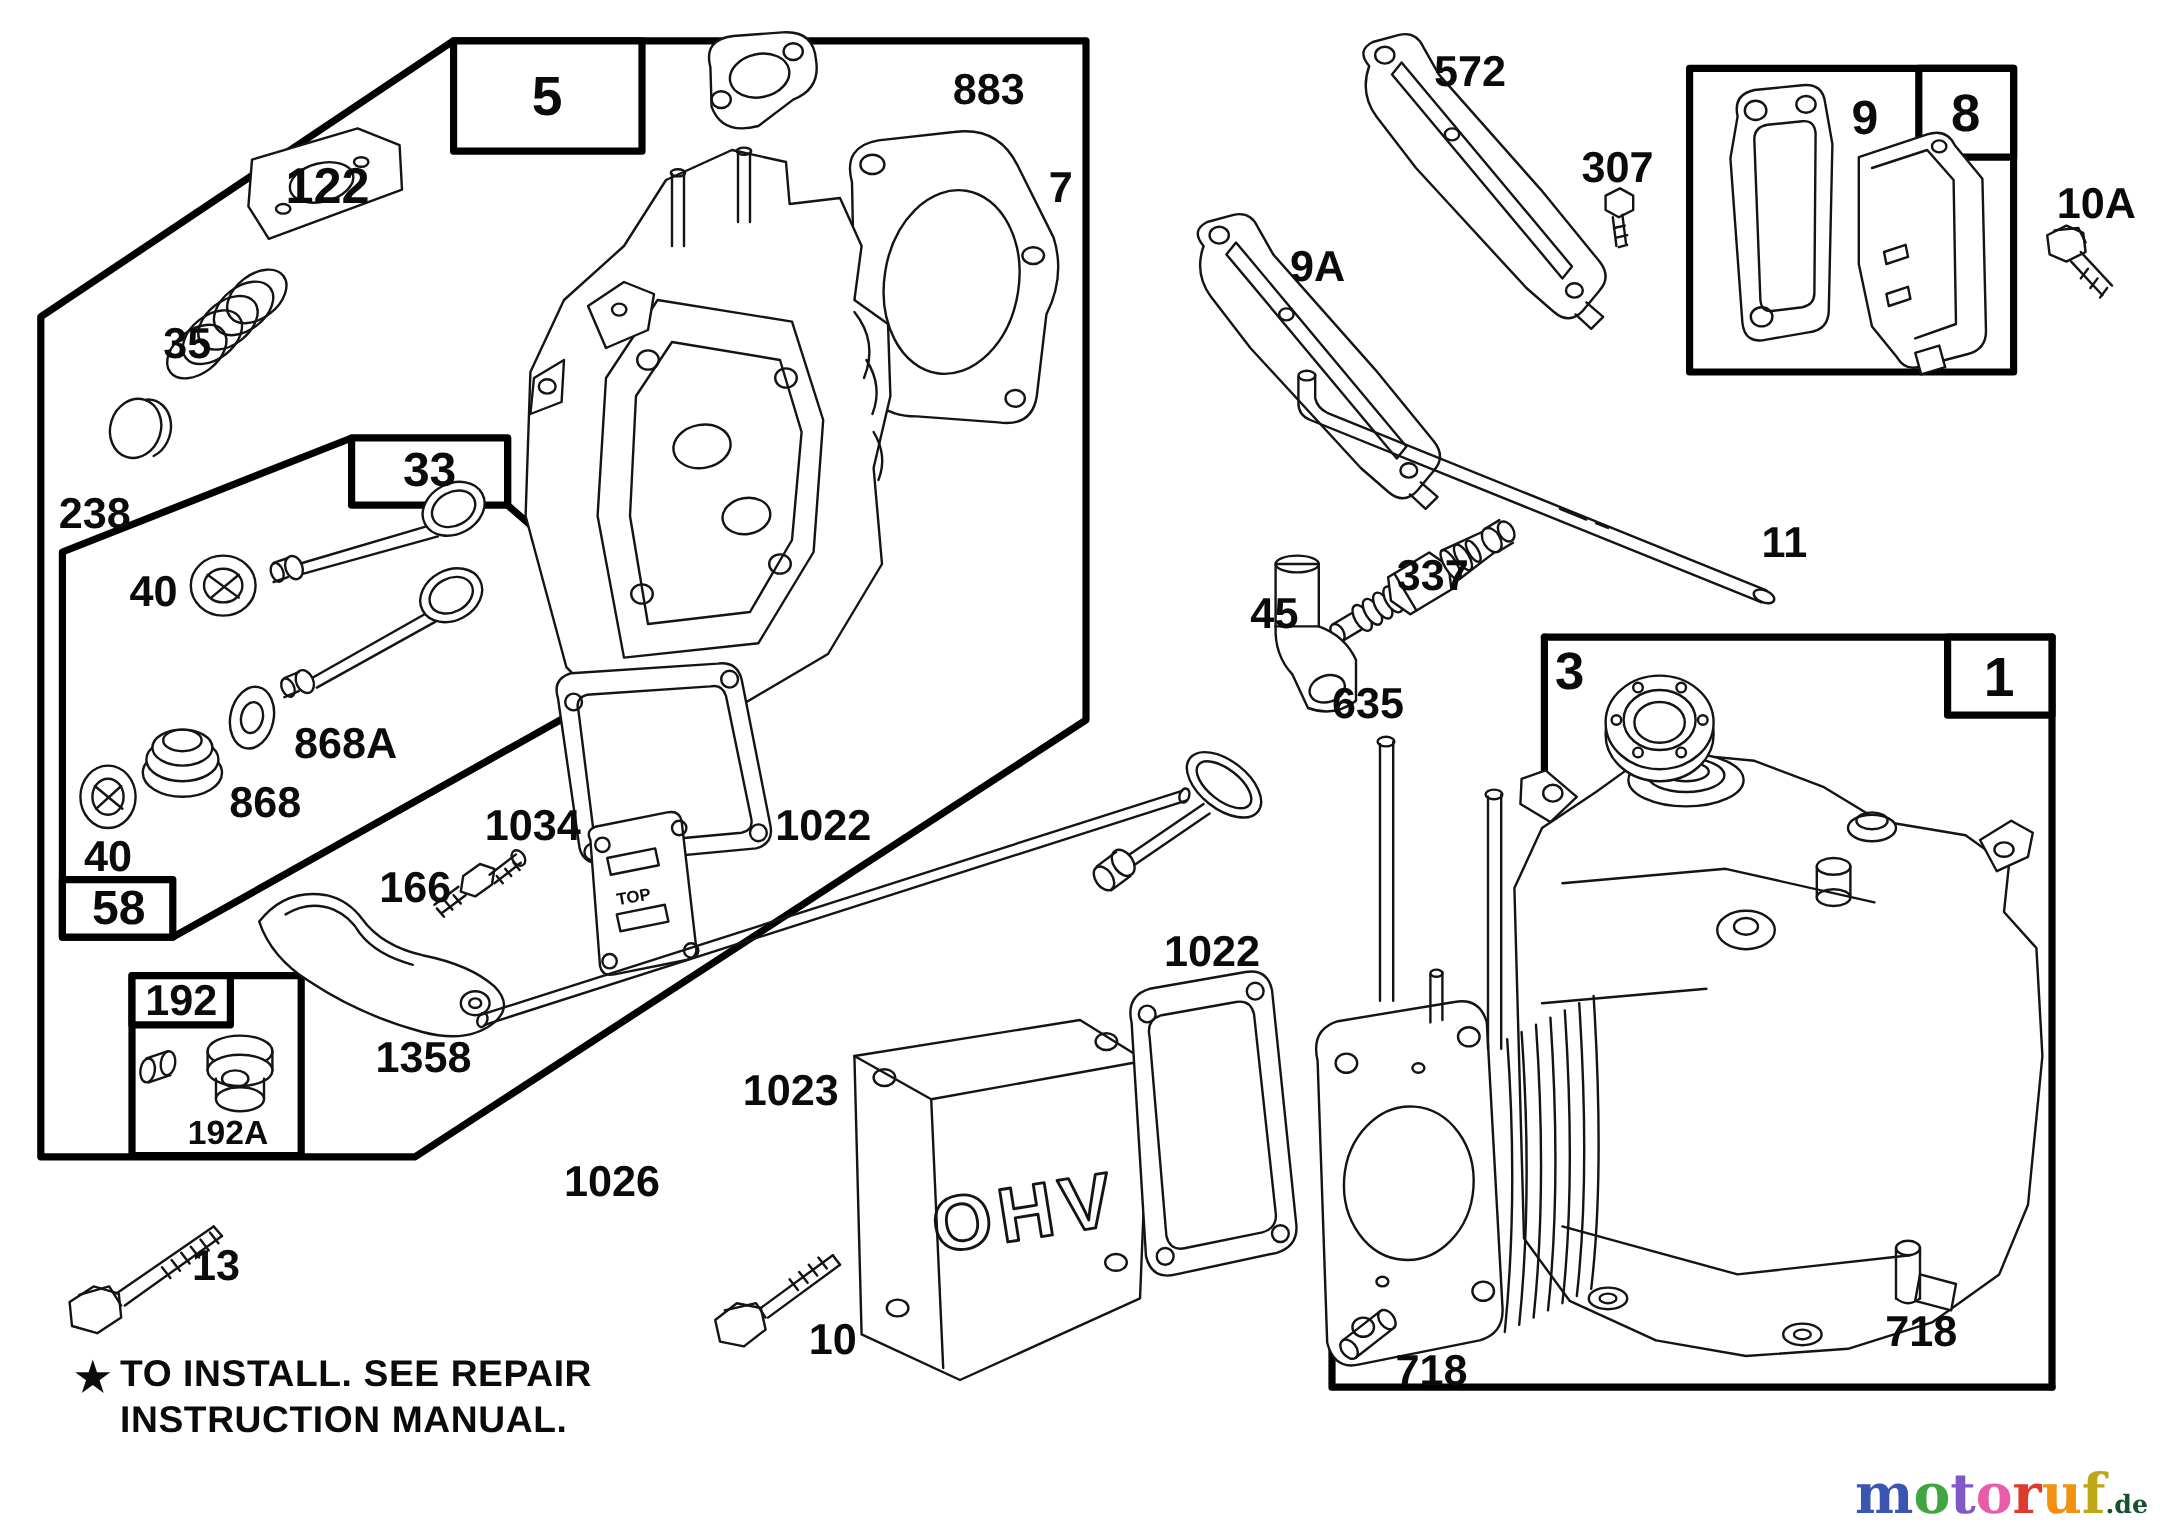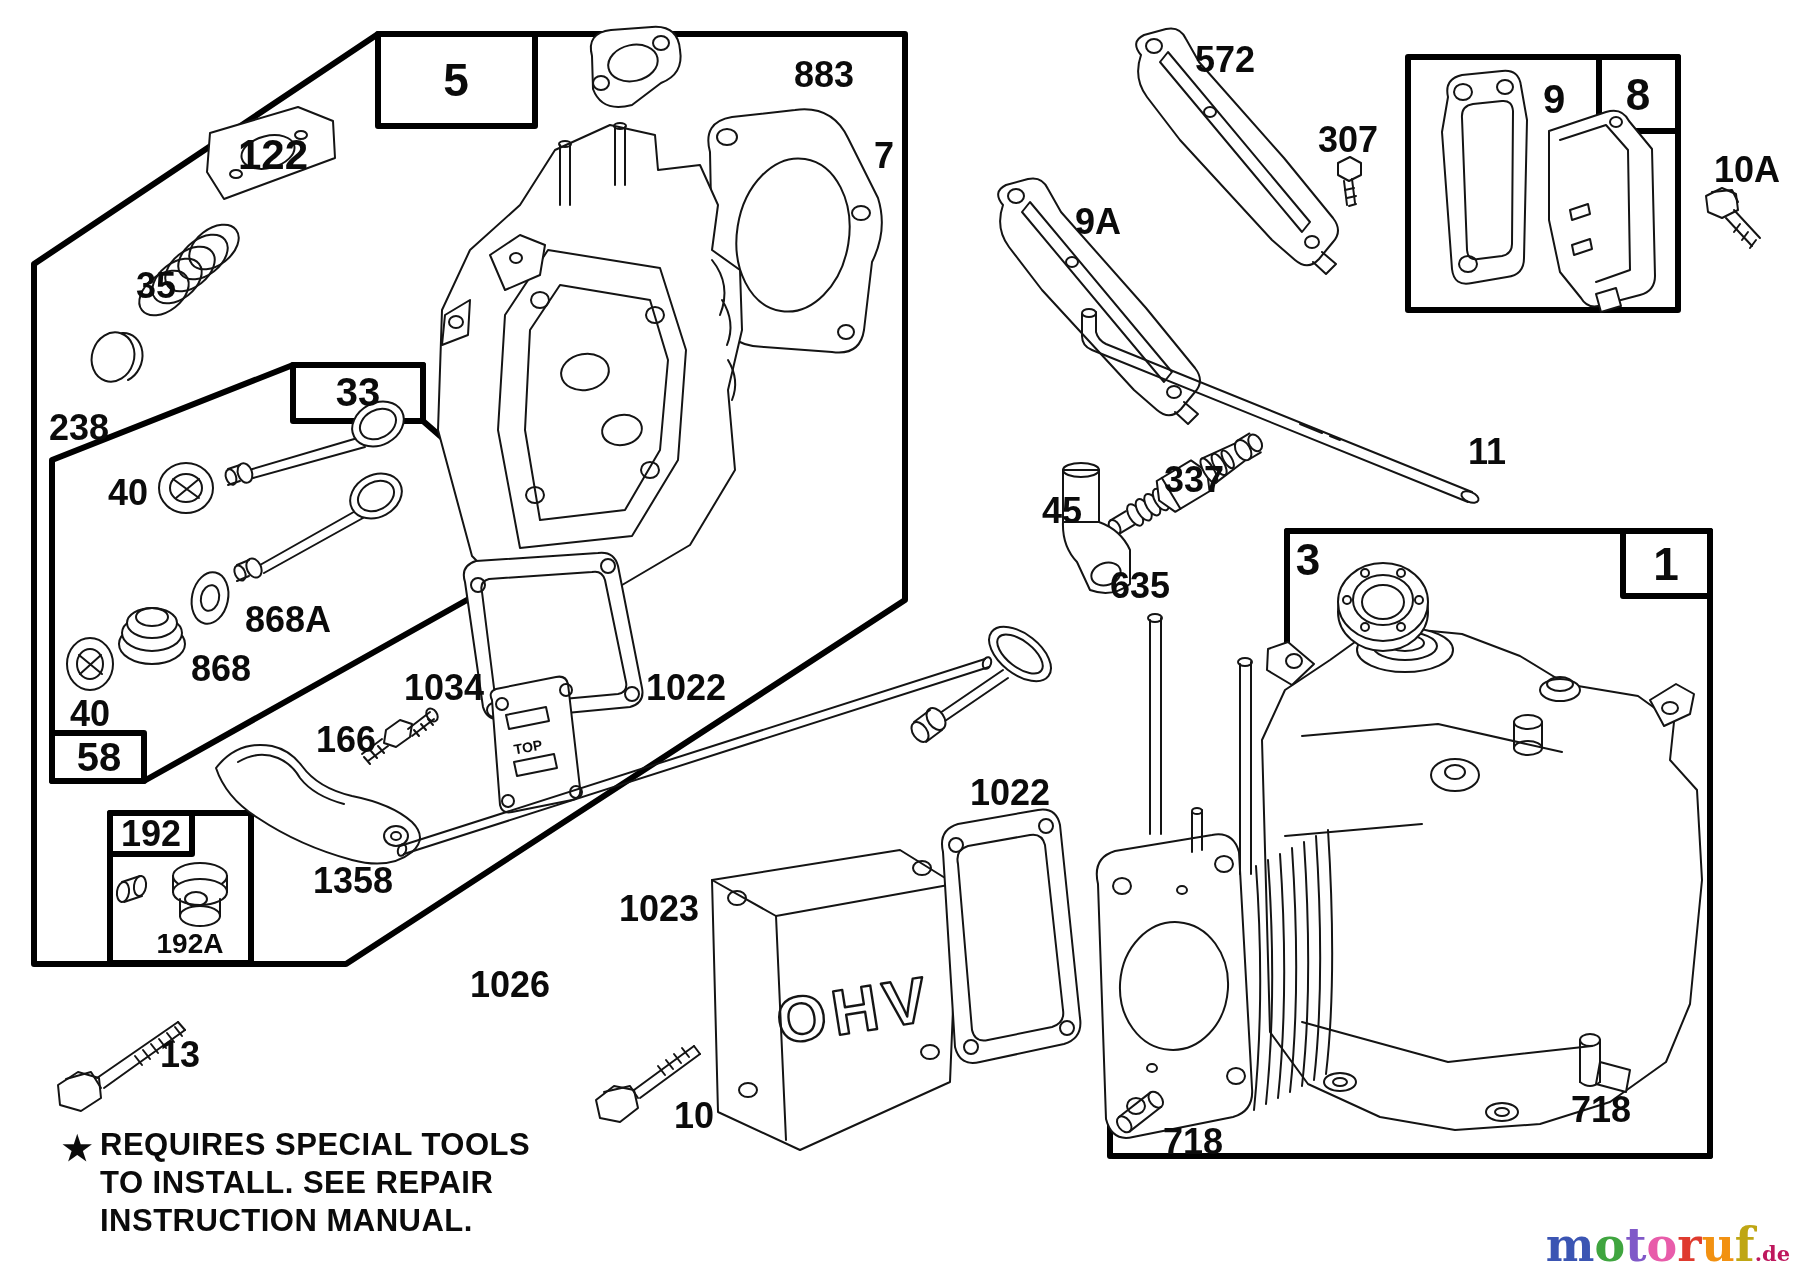--- a/index.html
+++ b/index.html
@@ -7,21 +7,21 @@
          font-family:"Liberation Sans",sans-serif;}
   #art{position:absolute;left:0;top:0;}
   .plabel{position:absolute;transform:translate(-50%,-50%);font-weight:700;color:#0b0b0b;
           white-space:nowrap;line-height:1;}
   .note{position:absolute;left:62px;top:1126px;color:#0b0b0b;font-weight:700;font-size:31px;line-height:1.22;}
   .note .star{position:absolute;left:0;top:2px;font-size:34px;}
   .note .note-lines{margin-left:38px;letter-spacing:.5px;}
   .caption{position:absolute;left:640px;top:1158px;color:#111;font-weight:400;font-size:35px;line-height:1.18;}
   .logo{position:absolute;right:10px;bottom:8px;font-family:"DejaVu Serif",serif;font-weight:700;
         font-size:46px;line-height:1;}
-  .logo .de{font-size:21px;color:#be185d;font-weight:700;}
+  .logo .de{font-size:21px;color:#14532d;font-weight:700;}
 </style>
 </head>
 <body>
 
 <div id="stage">
 
   <svg id="art" width="1800" height="1276" viewBox="0 0 1800 1276" fill="none" stroke="#141414" stroke-width="2" stroke-linecap="round" stroke-linejoin="round">
 
     <g stroke="#000" stroke-width="6">
 
@@ -430,21 +430,20 @@
       <div class="plabel" style="left: 1308px; top: 560px; font-size: 44px;">3</div>
       <div class="plabel" style="left: 1666px; top: 564px; font-size: 46px;">1</div>
       <div class="plabel" style="left: 1010px; top: 793px; font-size: 36px;">1022</div>
       <div class="plabel" style="left: 1193px; top: 1142px; font-size: 36px;">718</div>
       <div class="plabel" style="left: 1601px; top: 1110px; font-size: 36px;">718</div>
     </div>
 
   <div class="note">
     <span class="star">★</span>
     <div class="note-lines">
-      <div>REQUIRES SPECIAL TOOLS</div>
       <div>TO INSTALL.  SEE REPAIR</div>
       <div>INSTRUCTION MANUAL.</div>
     </div>
   </div>
 
 
   <div class="logo">
     <span><span style="color: rgb(59, 85, 179);">m</span><span style="color: rgb(63, 165, 63);">o</span><span style="color: rgb(128, 89, 200);">t</span><span style="color: rgb(232, 92, 170);">o</span><span style="color: rgb(223, 58, 46);">r</span><span style="color: rgb(242, 145, 17);">u</span><span style="color: rgb(191, 166, 20);">f</span></span><span class="de">.de</span>
   </div>
 

